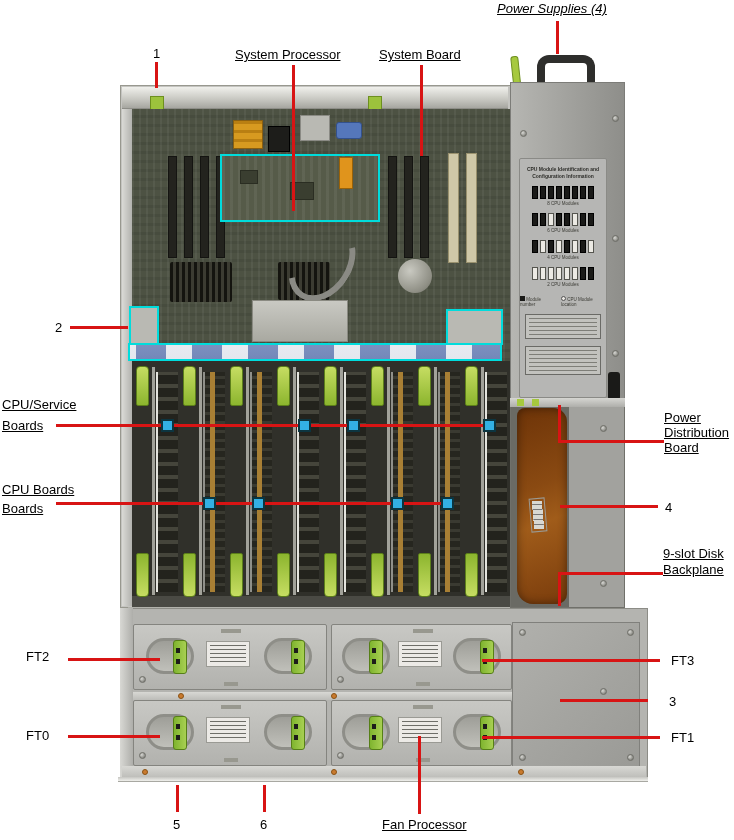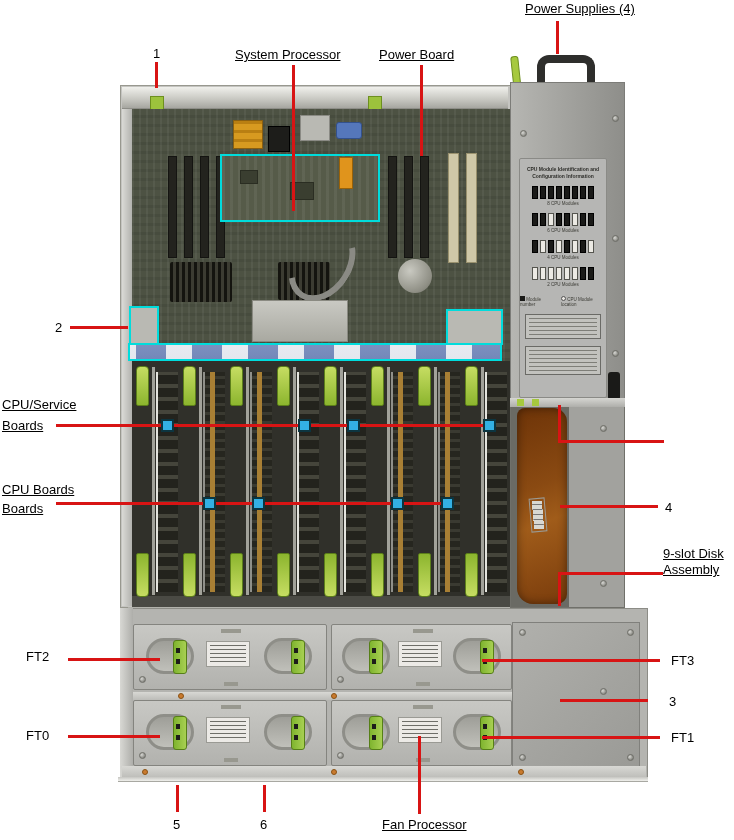--- a/index.html
+++ b/index.html
@@ -240,37 +240,42 @@
   <div class="cl" style="left:558px;top:572px;width:3px;height:34px;"></div>
   <div class="cl" style="left:68px;top:658px;width:92px;height:3px;"></div>
   <div class="cl" style="left:68px;top:735px;width:92px;height:3px;"></div>
   <div class="cl" style="left:482px;top:659px;width:178px;height:3px;"></div>
   <div class="cl" style="left:560px;top:699px;width:88px;height:3px;"></div>
   <div class="cl" style="left:482px;top:736px;width:178px;height:3px;"></div>
   <div class="cl" style="left:176px;top:785px;width:3px;height:27px;"></div>
   <div class="cl" style="left:263px;top:785px;width:3px;height:27px;"></div>
   <div class="cl" style="left:418px;top:736px;width:3px;height:78px;"></div>
 
-  <div class="lbl u" style="left:525px;top:1px;">Power Supplies (4)</div>
+  <div class="lbl u" style="left:497px;top:1px;font-style:italic;">Power Supplies (4)</div>
   <div class="lbl" style="left:153px;top:46px;">1</div>
   <div class="lbl u" style="left:235px;top:47px;">System Processor</div>
-  <div class="lbl u" style="left:379px;top:47px;">Power Board</div>
+  <div class="lbl u" style="left:379px;top:47px;">System Board</div>
   <div class="lbl" style="left:55px;top:320px;">2</div>
   <div class="lbl u" style="left:2px;top:394px;line-height:21px;">
     <div>CPU/Service</div>
     <div>Boards</div>
   </div>
   <div class="lbl u" style="left:2px;top:480px;line-height:19px;">
     <div>CPU Boards</div>
     <div>Boards</div>
   </div>
+  <div class="lbl u" style="left:664px;top:410px;line-height:15px;">
+    <div>Power</div>
+    <div>Distribution</div>
+    <div>Board</div>
+  </div>
   <div class="lbl" style="left:665px;top:500px;">4</div>
   <div class="lbl u" style="left:663px;top:546px;line-height:16px;">
     <div>9-slot Disk</div>
-    <div>Assembly</div>
+    <div>Backplane</div>
   </div>
   <div class="lbl" style="left:26px;top:649px;">FT2</div>
   <div class="lbl" style="left:26px;top:728px;">FT0</div>
   <div class="lbl" style="left:671px;top:653px;">FT3</div>
   <div class="lbl" style="left:669px;top:694px;">3</div>
   <div class="lbl" style="left:671px;top:730px;">FT1</div>
   <div class="lbl" style="left:173px;top:817px;">5</div>
   <div class="lbl" style="left:260px;top:817px;">6</div>
   <div class="lbl u" style="left:382px;top:817px;">Fan Processor</div>
 

